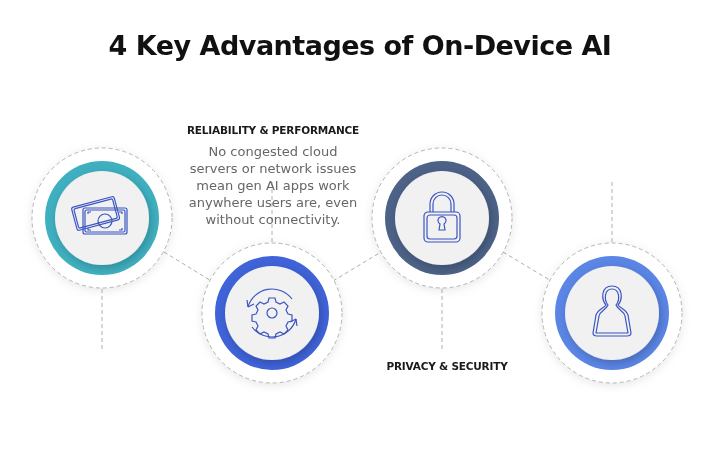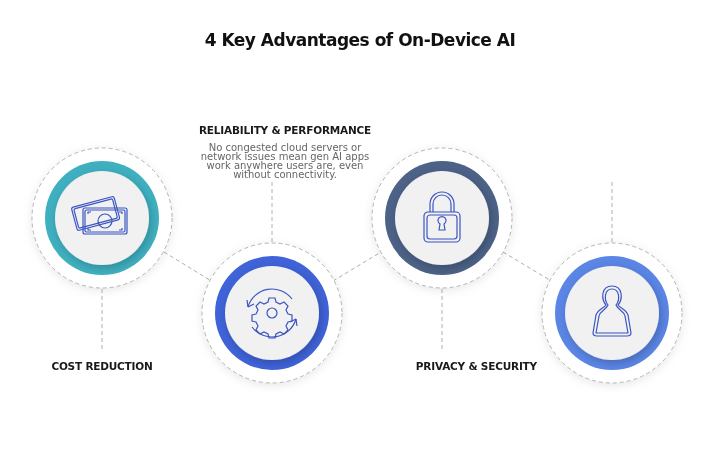--- a/index.html
+++ b/index.html
@@ -1,35 +1,35 @@
 <!DOCTYPE html>
 <html><head>
 <meta charset="utf-8">
 <style>
   html, body { margin: 0; padding: 0; background: #ffffff; }
   body { width: 720px; height: 456px; position: relative; overflow: hidden; font-family: "DejaVu Sans", sans-serif; }
   .title {
     position: absolute; left: 0; top: 30px; width: 720px; text-align: center;
-    font-family: "DejaVu Sans", sans-serif; font-weight: bold; font-size: 17px;
+    font-family: "DejaVu Sans", sans-serif; font-weight: bold; font-size: 27px;
     color: #111111; letter-spacing: -0.5px;
   }
   svg.diagram { position: absolute; left: 0; top: 0; }
   .block { position: absolute; text-align: center; }
   .block h3 {
     margin: 0 0 7px 0; font-family: "DejaVu Sans", sans-serif; font-weight: bold;
     font-size: 10.5px; color: #1a1a1a; letter-spacing: -0.2px;
   }
   .block p {
-    margin: 0; font-family: "DejaVu Sans", sans-serif; font-size: 10px;
-    line-height: 9px; color: #666666;
+    margin: 0; font-family: "DejaVu Sans", sans-serif; font-size: 13px;
+    line-height: 17px; color: #666666;
   }
-  #block-reliability { left: 183px; top: 124px; width: 180px; margin-left: 12px; }
+  #block-reliability { left: 183px; top: 124px; width: 180px; }
   #block-personalization { left: 524px; top: 124px; width: 186px; }
   #block-cost { left: 17px; top: 360px; width: 170px; }
-  #block-privacy { left: 357px; top: 360px; width: 180px; text-align: right; }
+  #block-privacy { left: 357px; top: 360px; width: 180px; }
 </style>
 </head>
 <body>
 
 <div class="title">4 Key Advantages of On-Device AI</div>
 
 <svg class="diagram" width="720" height="456" viewBox="0 0 720 456">
   <defs>
     <filter id="shadow" x="-30%" y="-30%" width="160%" height="160%">
       <feDropShadow dx="2" dy="3" stdDeviation="4" flood-color="#000" flood-opacity="0.22"></feDropShadow>
@@ -109,18 +109,17 @@
 
 <div class="block" id="block-reliability">
   <h3>RELIABILITY &amp; PERFORMANCE</h3>
   <p>No congested cloud servers or network issues mean gen AI apps work anywhere users are, even without connectivity.</p>
 </div>
 
 <div class="block" id="block-personalization">
 </div>
 
 <div class="block" id="block-cost">
-  <h3>COST REDUCTION</h3>
 </div>
 
 <div class="block" id="block-privacy">
   <h3>PRIVACY &amp; SECURITY</h3>
 </div>
 
 </body></html>

